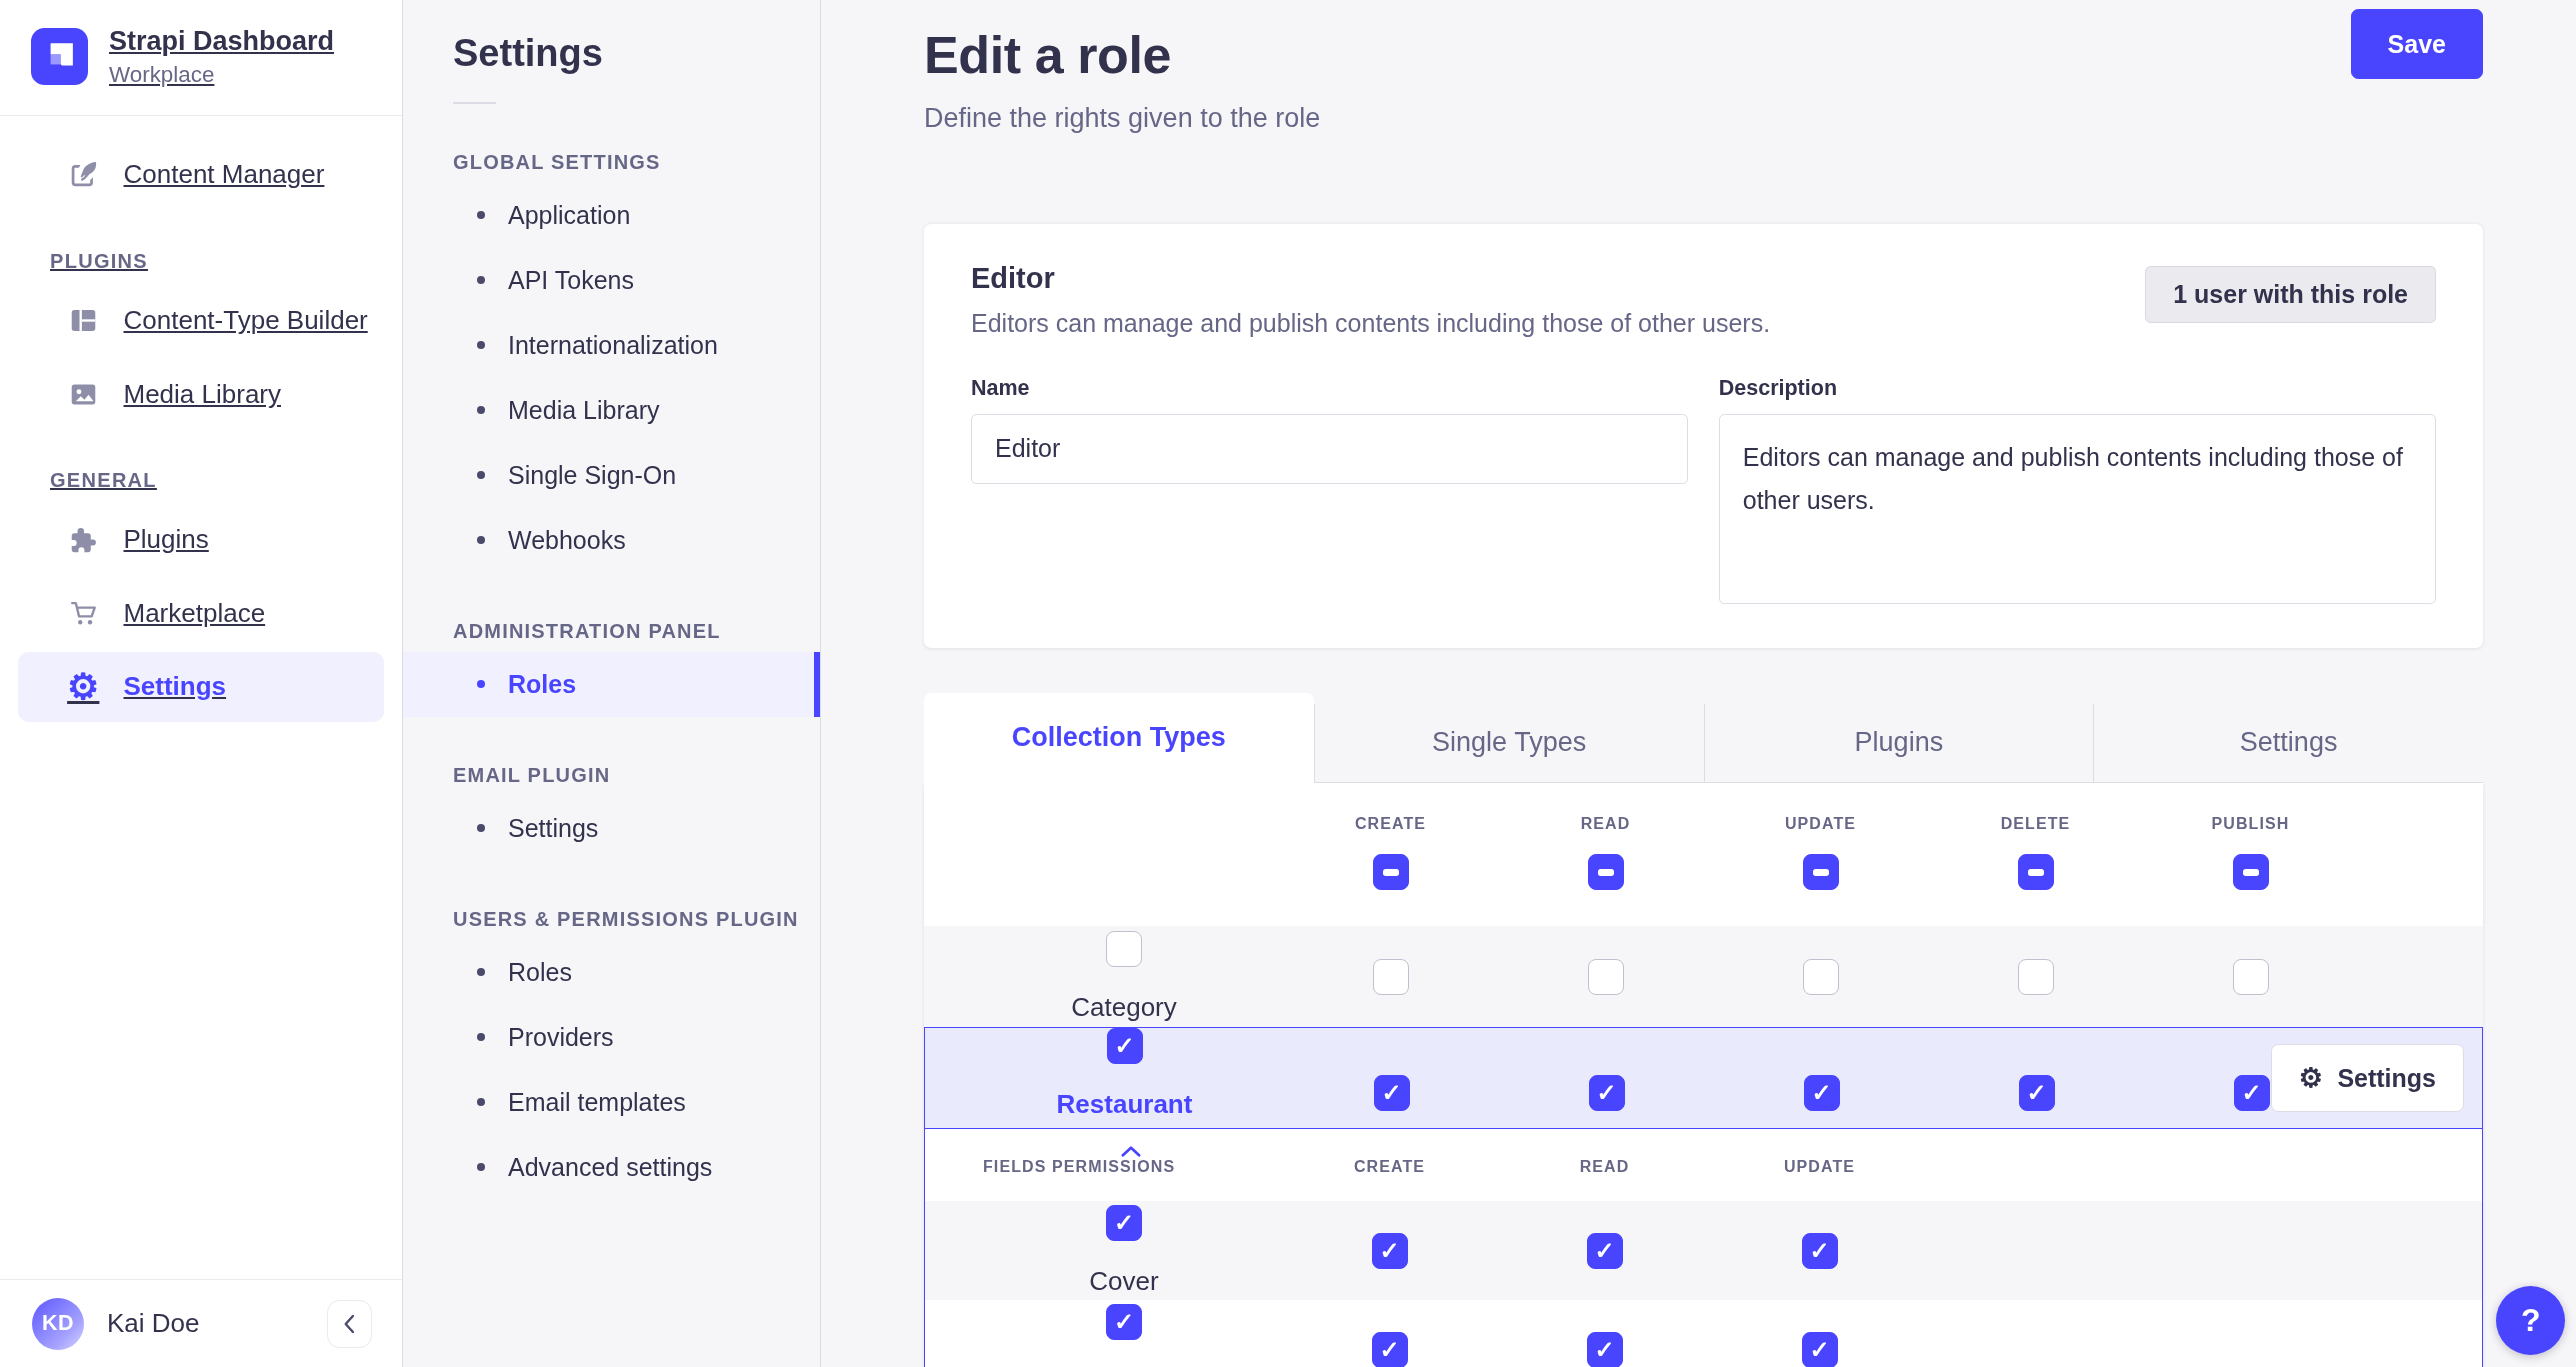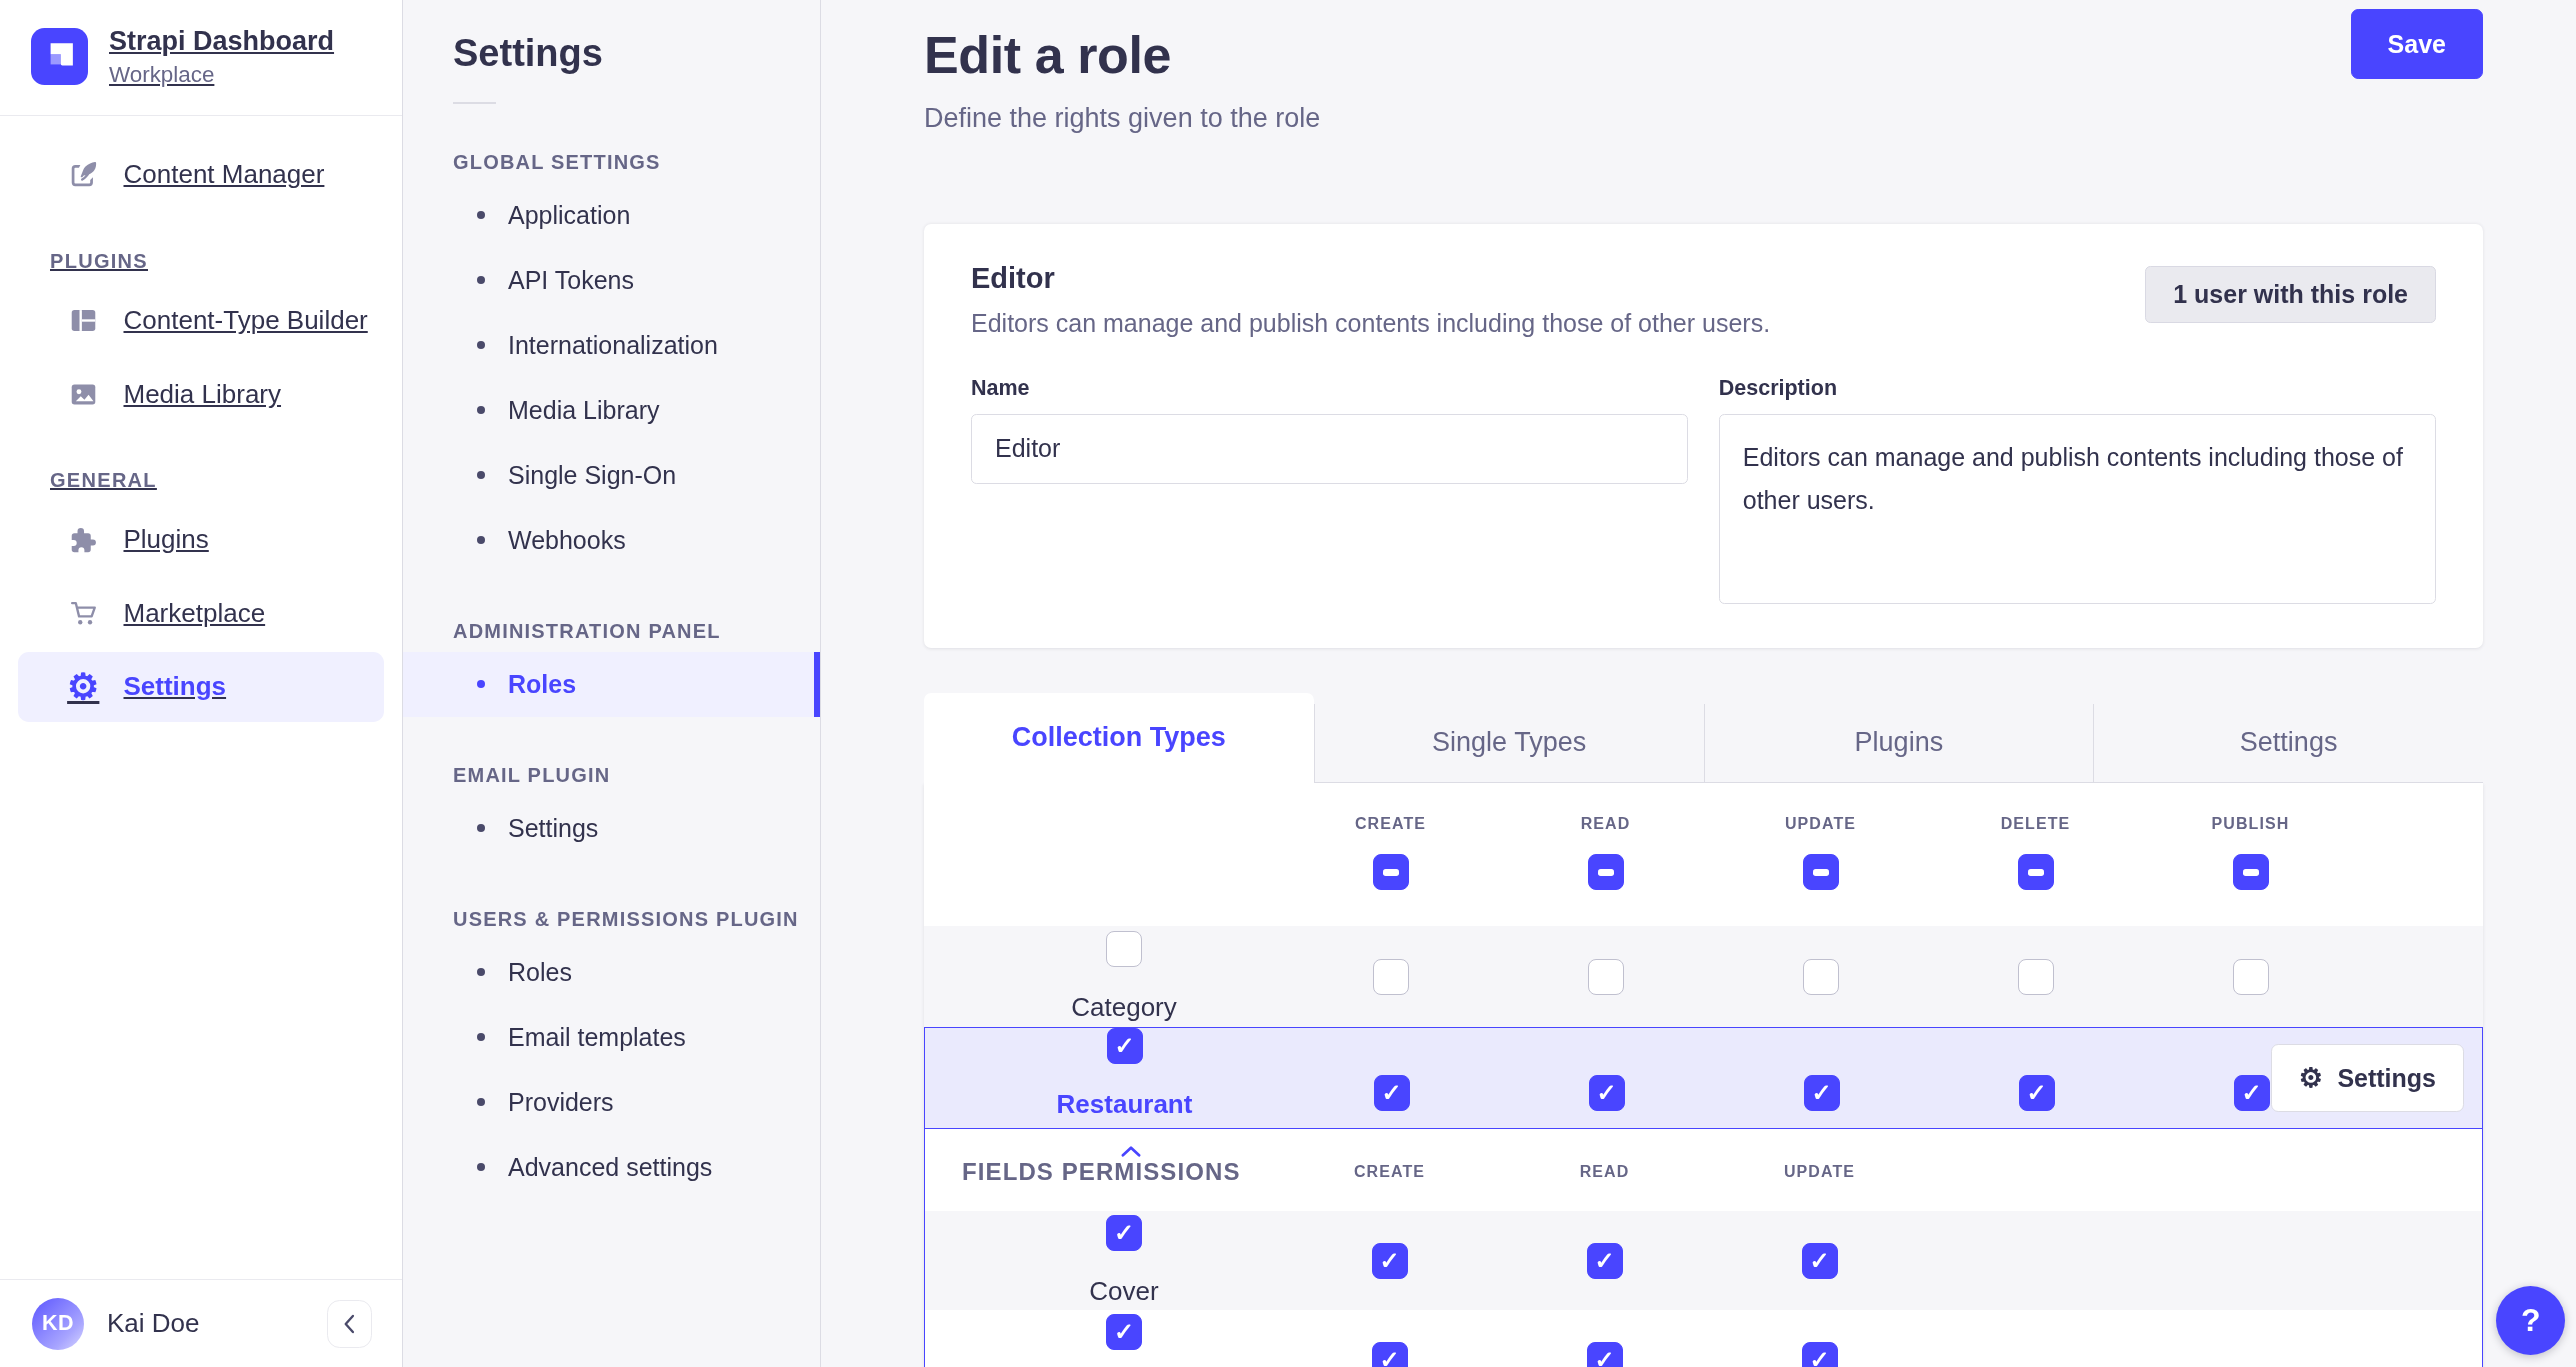--- a/index.html
+++ b/index.html
@@ -146,21 +146,21 @@
   .prow.selected .prow-label { color:#4945ff; font-weight:600; padding-left:40px; }
   .chev-up { margin-left:12.6px; display:inline-flex; }
   .row-settings-btn {
     position:absolute; right:18px; top:50%; transform:translateY(-50%);
     height:68px; padding:0 27px; background:#fff; border:0.9px solid #dcdce4; border-radius:7.2px;
     display:flex; align-items:center; gap:14.4px; font-size:25px; font-weight:600; color:#32324d;
     cursor:pointer; font-family:"Liberation Sans", sans-serif;
   }
   .row-settings-btn .gear-glyph { font-size:27px; color:#32324d; }
   .fields-head { padding:29px 0 25px; background:#fff; }
-  .fields-head-label { font-size:24px; font-weight:600; letter-spacing:1.1px; color:#666687; padding-left:37px; }
+  .fields-head-label { font-size:16px; font-weight:600; letter-spacing:1.1px; color:#666687; padding-left:58px; }
   .fields-head .col-label { text-align:center; }
   .frow { height:99px; }
   .frow.striped { background:#f6f6f9; }
   
   .help-btn {
     position:fixed; right:10.8px; bottom:11.7px; width:69px; height:69px; border-radius:50%;
     background:#4945ff; color:#fff; font-size:32px; font-weight:700;
     display:flex; align-items:center; justify-content:center; cursor:pointer;
     box-shadow:0 1.8px 9px rgba(33,33,52,.25); border:none;
   }
@@ -297,25 +297,25 @@
       <span>Settings</span>
     </div>
 
   <div class="subnav-group-label">USERS &amp; PERMISSIONS PLUGIN</div>
   <div class="subnav-item">
       <span class="dot"></span>
       <span>Roles</span>
     </div>
   <div class="subnav-item">
       <span class="dot"></span>
+      <span>Providers</span>
+    </div>
+  <div class="subnav-item">
+      <span class="dot"></span>
       <span>Email templates</span>
-    </div>
-  <div class="subnav-item">
-      <span class="dot"></span>
-      <span>Providers</span>
     </div>
   <div class="subnav-item">
       <span class="dot"></span>
       <span>Advanced settings</span>
     </div>
 </nav>
 
 <main class="main">
   <header class="page-header">
     <h1 class="page-title">Edit a role</h1>

